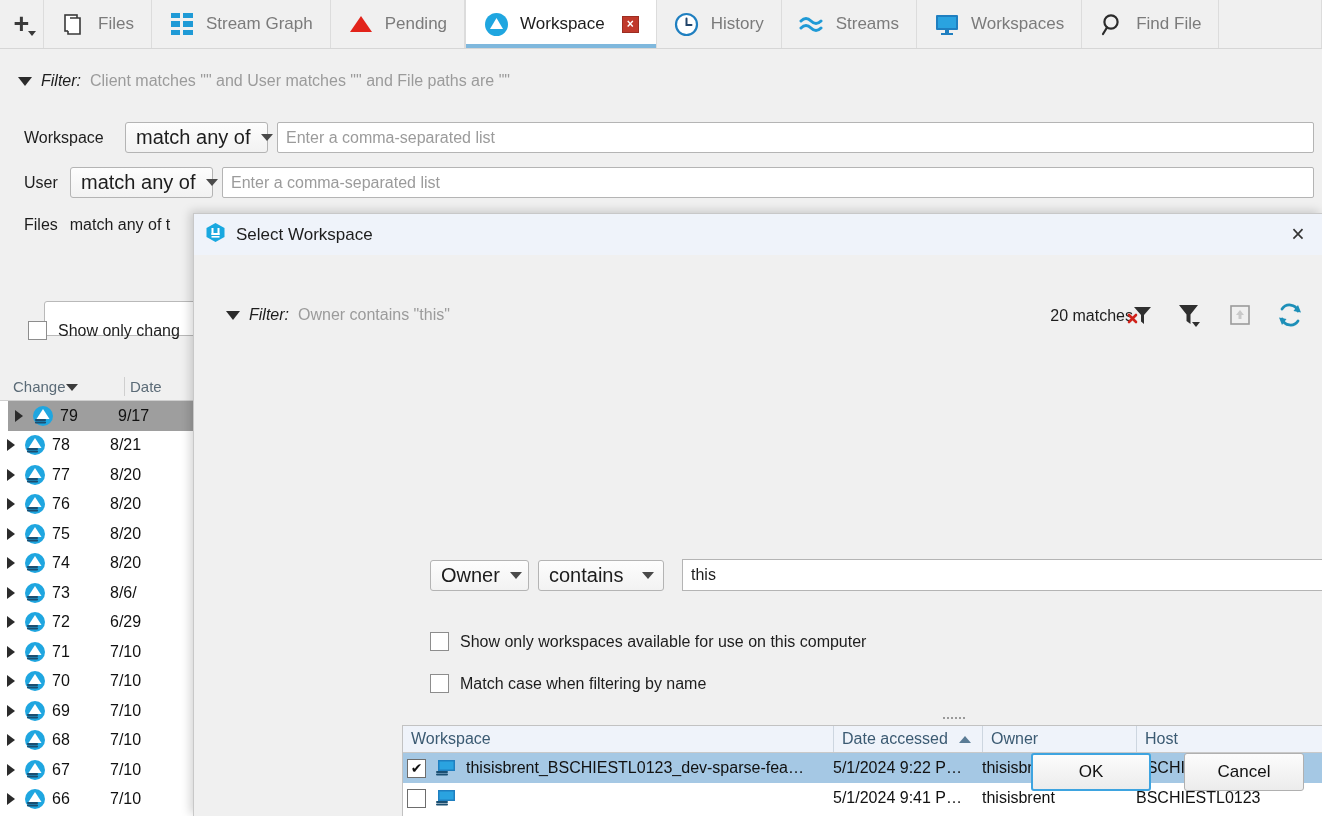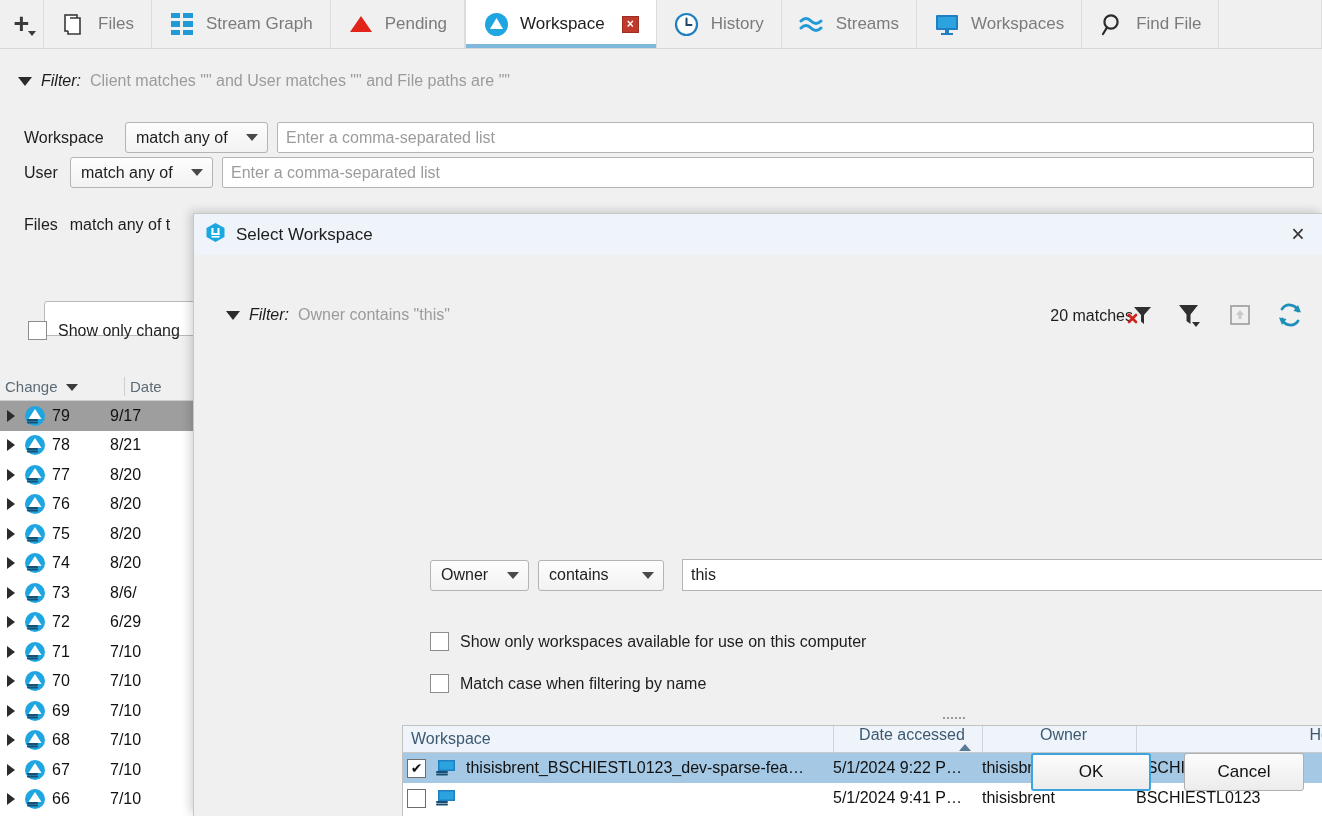--- a/index.html
+++ b/index.html
@@ -78,21 +78,21 @@
   }
   .filtlabel { color:#1d1d1d;font-style:italic; }
   .filttext { color:#9b9b9b; }
 
   .frow { position:absolute; display:flex; align-items:center; }
   .frow .lbl { font-size:16px; color:#1d1d1d; }
   .combo {
     height:31px; background:linear-gradient(#fdfdfd,#f2f2f2);
     border:1px solid #b4b4b4; border-radius:3px;
     display:flex;align-items:center; gap:10px; padding:0 9px 0 10px;
-    font-size:16px; color:#1d1d1d;
+    font-size:20px; color:#1d1d1d;
   }
   .combo .cv { white-space:nowrap; }
   .combo .arw {
     width:0;height:0;border-left:6px solid transparent;border-right:6px solid transparent;
     border-top:7px solid #4a4a4a; margin-left:auto;
   }
   .txtinput {
     height:31px; background:#fff; border:1px solid #b4b4b4; border-radius:2px;
     display:flex; align-items:center; padding:0 8px;
     font-size:16px; color:#9b9b9b;
@@ -113,33 +113,33 @@
   
   .changelist {
     position:absolute; left:0; top:373px; width:198px; height:443px;
     background:#fff; overflow:hidden;
   }
   .clhead {
     height:28px; background:#f0f0f0; border-bottom:1px solid #cfcfcf;
     display:flex; align-items:center; font-size:15px; color:#5b6b77;
     position:relative;
   }
-  .clhead .h1 { padding-left:5px; width:120px; }
+  .clhead .h1 { padding-left:13px; width:120px; }
   .clhead .hsep { position:absolute; left:124px; top:4px; bottom:4px; width:1px; background:#cfcfcf; }
   .clhead .h2 { padding-left:10px; }
   .clhead .hcaret {
     position:absolute; left:66px; top:11px;
     width:0;height:0;border-left:6px solid transparent;border-right:6px solid transparent;
     border-top:7px solid #3c3c3c;
   }
   .clrow {
     height:29.5px; display:flex; align-items:center; font-size:16px; color:#111;
     position:relative;
   }
-  .clrow.sel { background:#9e9e9e; }
+  .clrow.sel { background:#9e9e9e;margin-left:8px; }
   .clrow .expander {
     width:22px; display:flex; align-items:center; justify-content:center; flex:none;
   }
   .clrow .expander i {
     width:0;height:0;border-top:6px solid transparent;border-bottom:6px solid transparent;
     border-left:8px solid #2b2b2b;
   }
   .clrow .cico { width:26px;height:23px;flex:none;display:flex;align-items:center;justify-content:center; }
   .clrow .cnum { width:62px; flex:none; padding-left:4px; }
   .clrow .cdate { }
@@ -188,21 +188,21 @@
   }
   .gripdots i { width:2px;height:2px;background:#9a9a9a;display:block; }
 
   .dtable {
     position:absolute; left:208px; top:511px; width:1106px; height:186px;
     border:1px solid #c2c2c2; background:#fff; overflow:hidden;
   }
   .dthead { display:flex; height:27px; background:#eff3fa; border-bottom:1px solid #c9c9c9;
             font-size:16px; color:#3b5a72; }
   .dthead .th { display:flex; align-items:center; padding-left:8px; position:relative; }
-  .dthead .th + .th { border-left:1px solid #cdd6e0;flex-direction:column; }
+  .dthead .th + .th { border-left:1px solid #cdd6e0; }
   .sortasc {
     width:0;height:0;border-left:6px solid transparent;border-right:6px solid transparent;
     border-bottom:7px solid #5a7b95; margin-left:auto; margin-right:11px;
   }
   .dtrow { display:flex; height:30px; align-items:center; font-size:16px; color:#111; }
   .dtrow.sel { background:#a5c8e4; }
   .dtrow .cell { display:flex; align-items:center; overflow:hidden; white-space:nowrap; }
   .dtrow .c-ws { padding-left:4px; gap:9px; }
   .rcbox {
     width:19px;height:19px;flex:none;background:#fff;border:1px solid #6d6d6d;
@@ -330,21 +330,21 @@
 
     <div class="frow" style="left:24px; top:73px;">
       <span class="lbl" style="width:101px;">Workspace</span>
       <span class="combo" style="width:143px;">
         <span class="cv">match any of</span>
         <span class="arw"></span>
       </span>
       <span class="txtinput" style="width:1037px; margin-left:9px;">Enter a comma-separated list</span>
     </div>
 
-    <div class="frow" style="left:24px; top:108px;">
+    <div class="frow" style="left:24px; top:118px;">
       <span class="lbl" style="width:46px;">User</span>
       <span class="combo" style="width:143px;">
         <span class="cv">match any of</span>
         <span class="arw"></span>
       </span>
       <span class="txtinput" style="width:1092px; margin-left:9px;">Enter a comma-separated list</span>
     </div>
 
     <div class="frow" style="left:24px; top:167px;">
       <span class="lbl" style="padding-right:12px;">Files</span>

